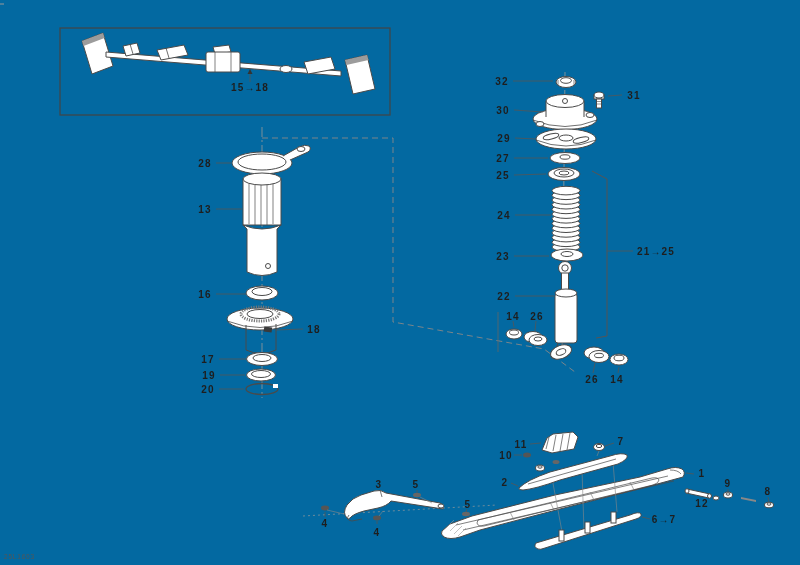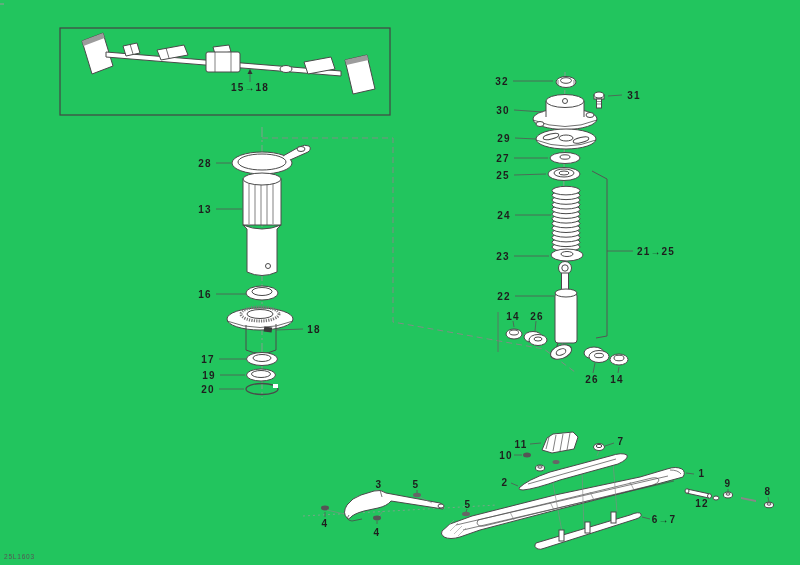--- a/index.html
+++ b/index.html
@@ -1,16 +1,16 @@
 <!DOCTYPE html>
 <html><head>
 <meta charset="utf-8">
 <style>
   html,body{margin:0;padding:0;background:#fff;}
-  .stage{position:relative;width:800px;height:565px;background:#22c55e;overflow:hidden;
+  .stage{position:relative;width:800px;height:565px;background:#0369a1;overflow:hidden;
          font-family:"Liberation Sans",sans-serif;}
   svg{display:block}
   .lbl{font-family:"Liberation Sans",sans-serif;font-size:10px;letter-spacing:1.2px;
        fill:#1e1e1e;font-weight:600;}
   .code{font-family:"Liberation Sans",sans-serif;font-size:6.5px;letter-spacing:.8px;fill:#555;}
   .ln{stroke:#4a4a4a;stroke-width:1;fill:#fff;}
   .ldr{stroke:#555;stroke-width:.8;}
   .axis{stroke:#9a9a9a;stroke-width:.8;stroke-dasharray:10 3 2 3;fill:none;}
   .dash{stroke:#888;stroke-width:.9;stroke-dasharray:6 4;fill:none;}
 </style>

